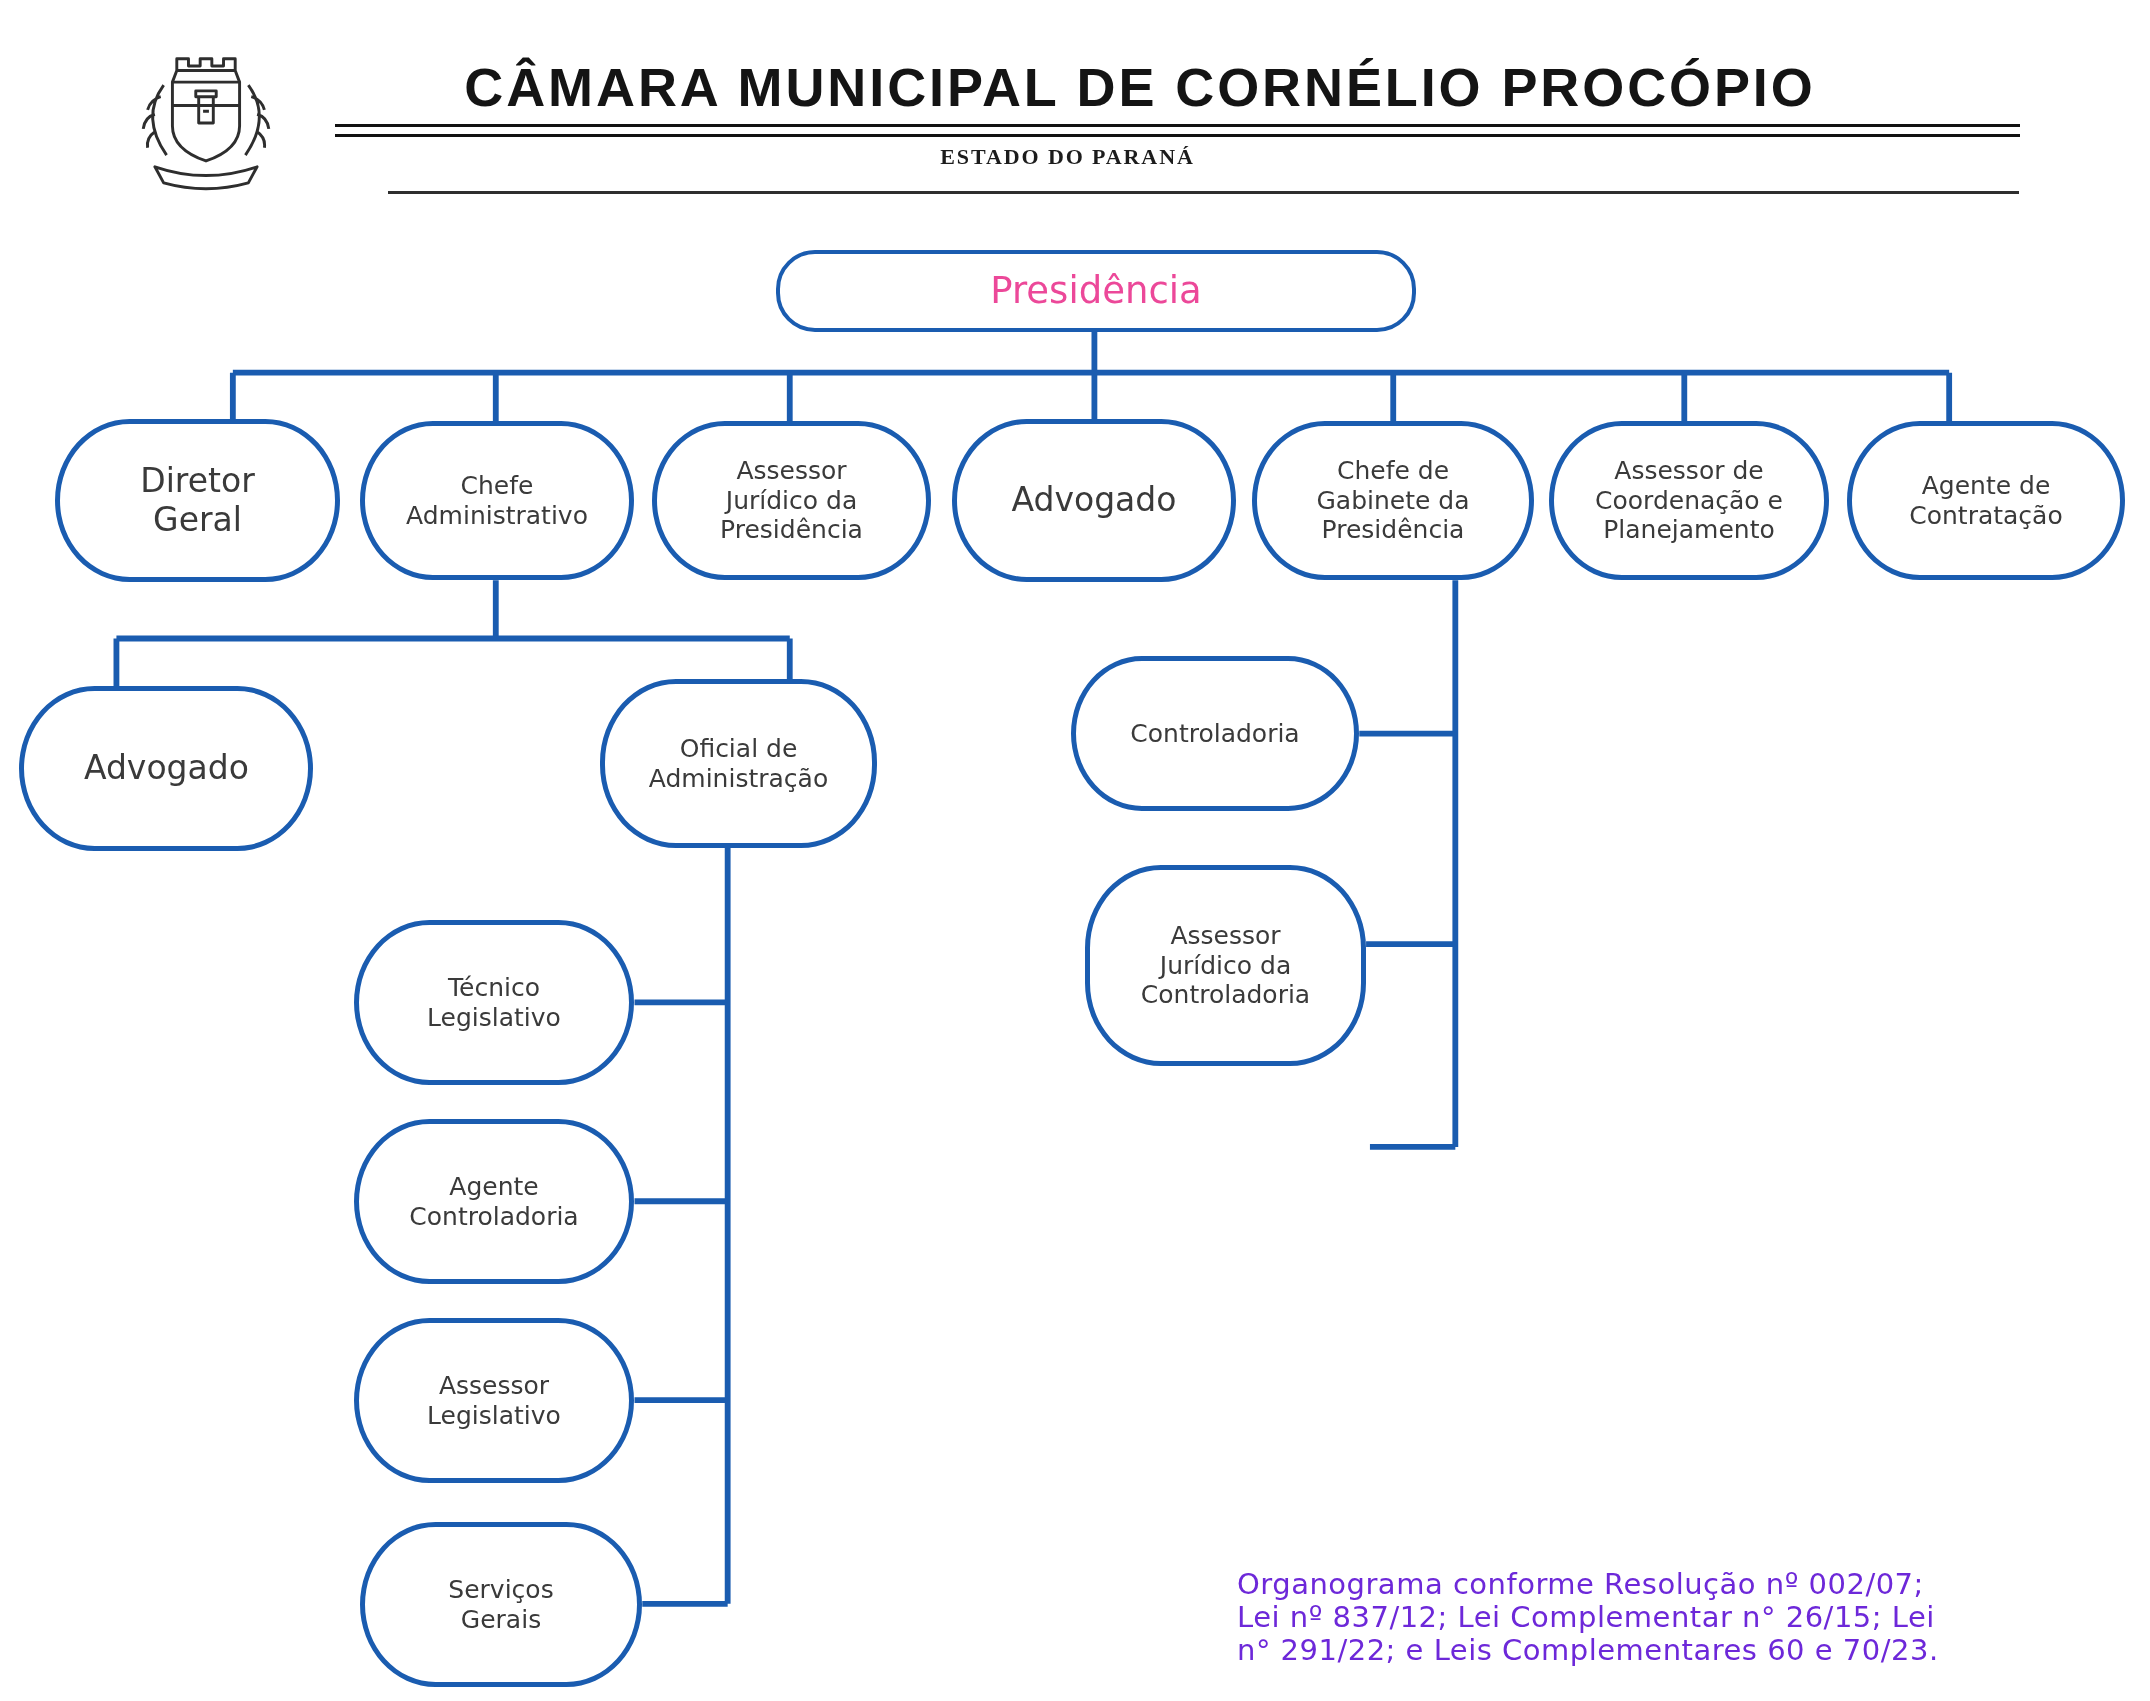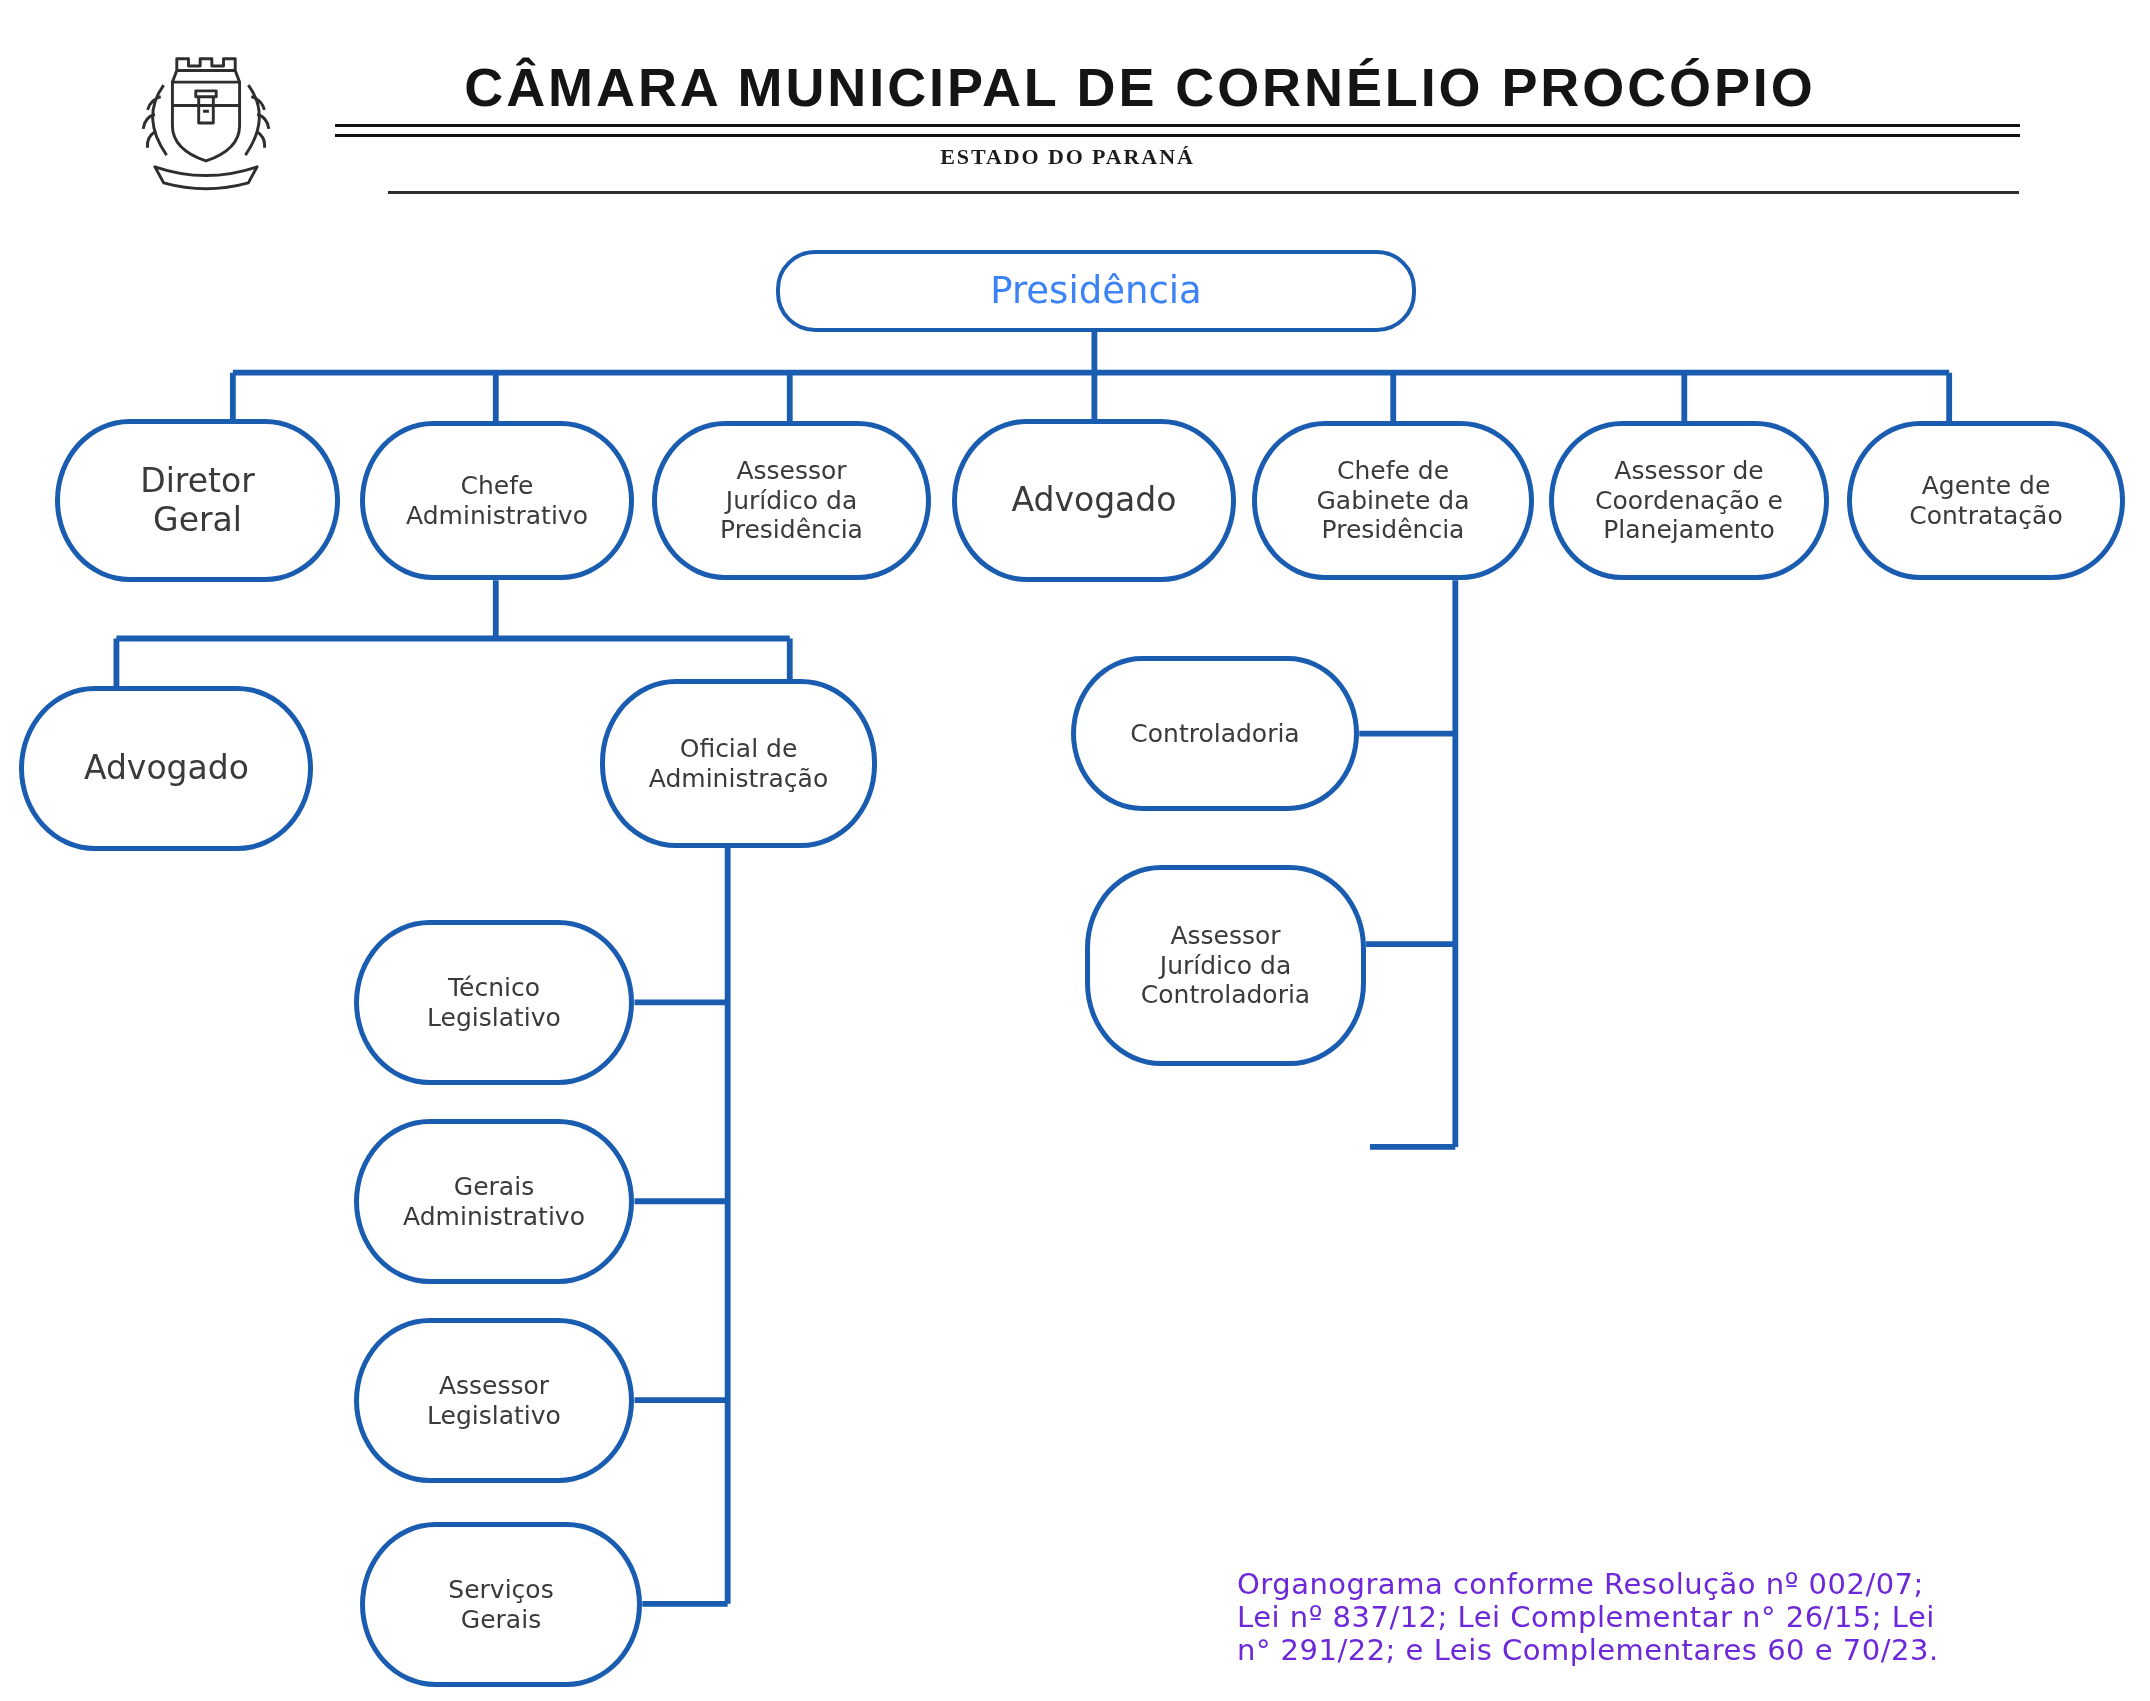--- a/index.html
+++ b/index.html
@@ -41,21 +41,21 @@
   
   .node {
     position:absolute; background:#ffffff;
     border:5.8px solid var(--accent);
     border-radius:76px / 83px;
     display:flex; align-items:center; justify-content:center;
     text-align:center; color:#3a3a3a; line-height:1.18;
   }
   .node .lbl { display:block; }
   .node.root {
-    border-radius:39px; border-width:4.9px; font-size:37px; color:#3b82f6;
+    border-radius:39px; border-width:4.9px; font-size:37px; color:#ec4899;
   }
   .node.big   { font-size:33px; }
   .node.med   { font-size:25px; }
   .node.small { font-size:19.4px; line-height:1.22; }
 
   
   .footnote {
     position:absolute; left:1237px; top:1568px;
     font-size:29px; line-height:1.14; color:#6d28d9; letter-spacing:0.5px;
   }
@@ -126,21 +126,21 @@
     <span class="lbl">Advogado</span>
   </div>
   <div class="node med" style="left:600px;top:679px;width:277px;height:169px;">
     <span class="lbl" style="max-width:209px">Oficial de Administração</span>
   </div>
 
   <div class="node med" style="left:354px;top:920px;width:280px;height:165px;justify-content:center;">
     <span class="lbl" style="max-width:180px">Técnico Legislativo</span>
   </div>
   <div class="node med" style="left:354px;top:1119px;width:280px;height:165px;">
-    <span class="lbl" style="max-width:218px">Gerais Administrativo</span>
+    <span class="lbl" style="max-width:218px">Agente Controladoria</span>
   </div>
   <div class="node med" style="left:354px;top:1318px;width:280px;height:165px;">
     <span class="lbl" style="max-width:180px">Assessor Legislativo</span>
   </div>
   <div class="node med" style="left:360px;top:1522px;width:282px;height:165px;">
     <span class="lbl" style="max-width:141px">Serviços Gerais</span>
   </div>
 
   <div class="node med" style="left:1071px;top:656px;width:288px;height:155px;">
     <span class="lbl" style="max-width:233px">Controladoria</span>

